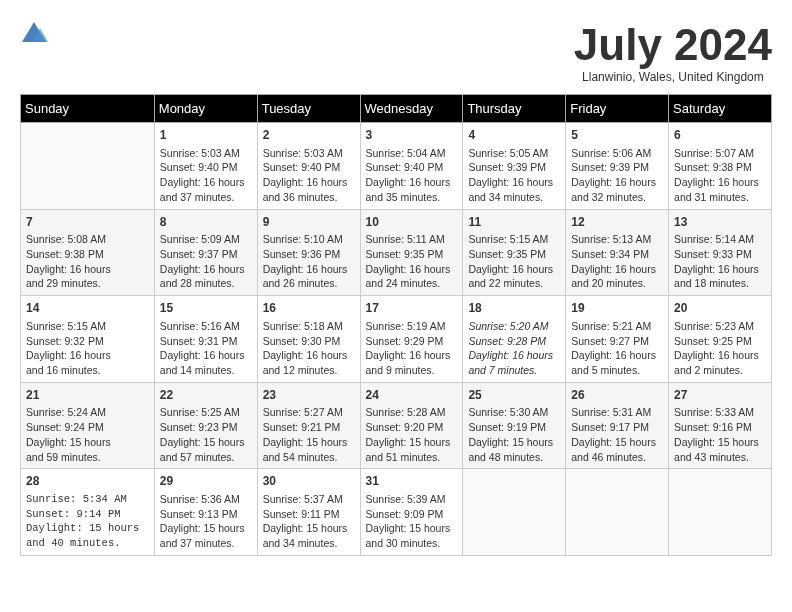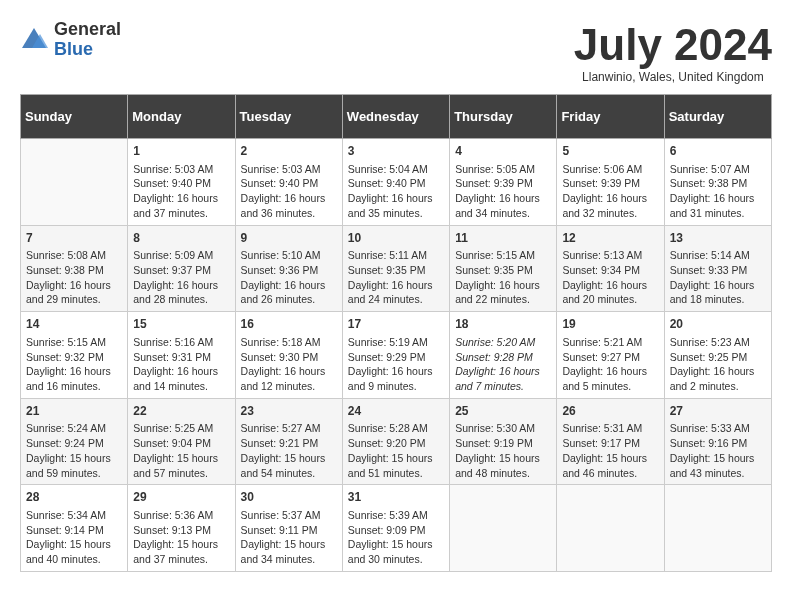--- a/index.html
+++ b/index.html
@@ -52,26 +52,26 @@
       font-size: 12px;
       color: #333;
       text-align: center;
     }
     table {
       width: 100%;
       border-collapse: collapse;
       font-size: 11px;
     }
     thead tr th {
-      background: #404040;
+      background: #000000;
       color: #fff;
-      padding: 14px 4px;
+      padding: 6px 4px;
       text-align: left;
       font-size: 13px;
-      font-weight: bold;
+      font-weight: normal;
       border: 1px solid #aaa;
     }
     tbody tr td {
       border: 1px solid #ccc;
       vertical-align: top;
       padding: 4px 5px;
       height: 80px;
       color: #333;
       line-height: 1.4;
     }
@@ -97,24 +97,20 @@
   </style>
 </head>
 <body>
 
 <div class="header">
   <div class="logo">
     <svg class="logo-icon" viewBox="0 0 28 28" xmlns="http://www.w3.org/2000/svg">
       <polygon points="14,2 26,22 2,22" fill="#2a6ab0" opacity="0.85"></polygon>
       <polygon points="20,8 28,22 12,22" fill="#4a90d9" opacity="0.7"></polygon>
     </svg>
-    <div class="logo-text">
-      <span class="logo-general">General</span>
-      <span class="logo-blue">Blue</span>
-    </div>
   </div>
   <div class="title-block">
     <div class="main-title">July 2024</div>
     <div class="subtitle">Llanwinio, Wales, United Kingdom</div>
   </div>
 </div>
 
 <table>
   <thead>
     <tr>
@@ -279,21 +275,21 @@
         <td>
           <span class="day-num">21</span>
           <div class="day-info" style="white-space: pre-line;">Sunrise: 5:24 AM
 Sunset: 9:24 PM
 Daylight: 15 hours
 and 59 minutes.</div>
         </td>
         <td>
           <span class="day-num">22</span>
           <div class="day-info" style="white-space: pre-line;">Sunrise: 5:25 AM
-Sunset: 9:04 PM
+Sunset: 9:23 PM
 Daylight: 15 hours
 and 57 minutes.</div>
         </td>
         <td>
           <span class="day-num">23</span>
           <div class="day-info" style="white-space: pre-line;">Sunrise: 5:27 AM
 Sunset: 9:21 PM
 Daylight: 15 hours
 and 54 minutes.</div>
         </td>
@@ -322,21 +318,21 @@
           <span class="day-num">27</span>
           <div class="day-info" style="white-space: pre-line;">Sunrise: 5:33 AM
 Sunset: 9:16 PM
 Daylight: 15 hours
 and 43 minutes.</div>
         </td>
       </tr>
       <tr>
         <td>
           <span class="day-num">28</span>
-          <div class="day-info" style="white-space: pre-line;">Sunrise: 5:34 AM
+          <div class="day-info" style="white-space: pre-line; font-family: Liberation Mono, monospace;">Sunrise: 5:34 AM
 Sunset: 9:14 PM
 Daylight: 15 hours
 and 40 minutes.</div>
         </td>
         <td>
           <span class="day-num">29</span>
           <div class="day-info" style="white-space: pre-line;">Sunrise: 5:36 AM
 Sunset: 9:13 PM
 Daylight: 15 hours
 and 37 minutes.</div>

